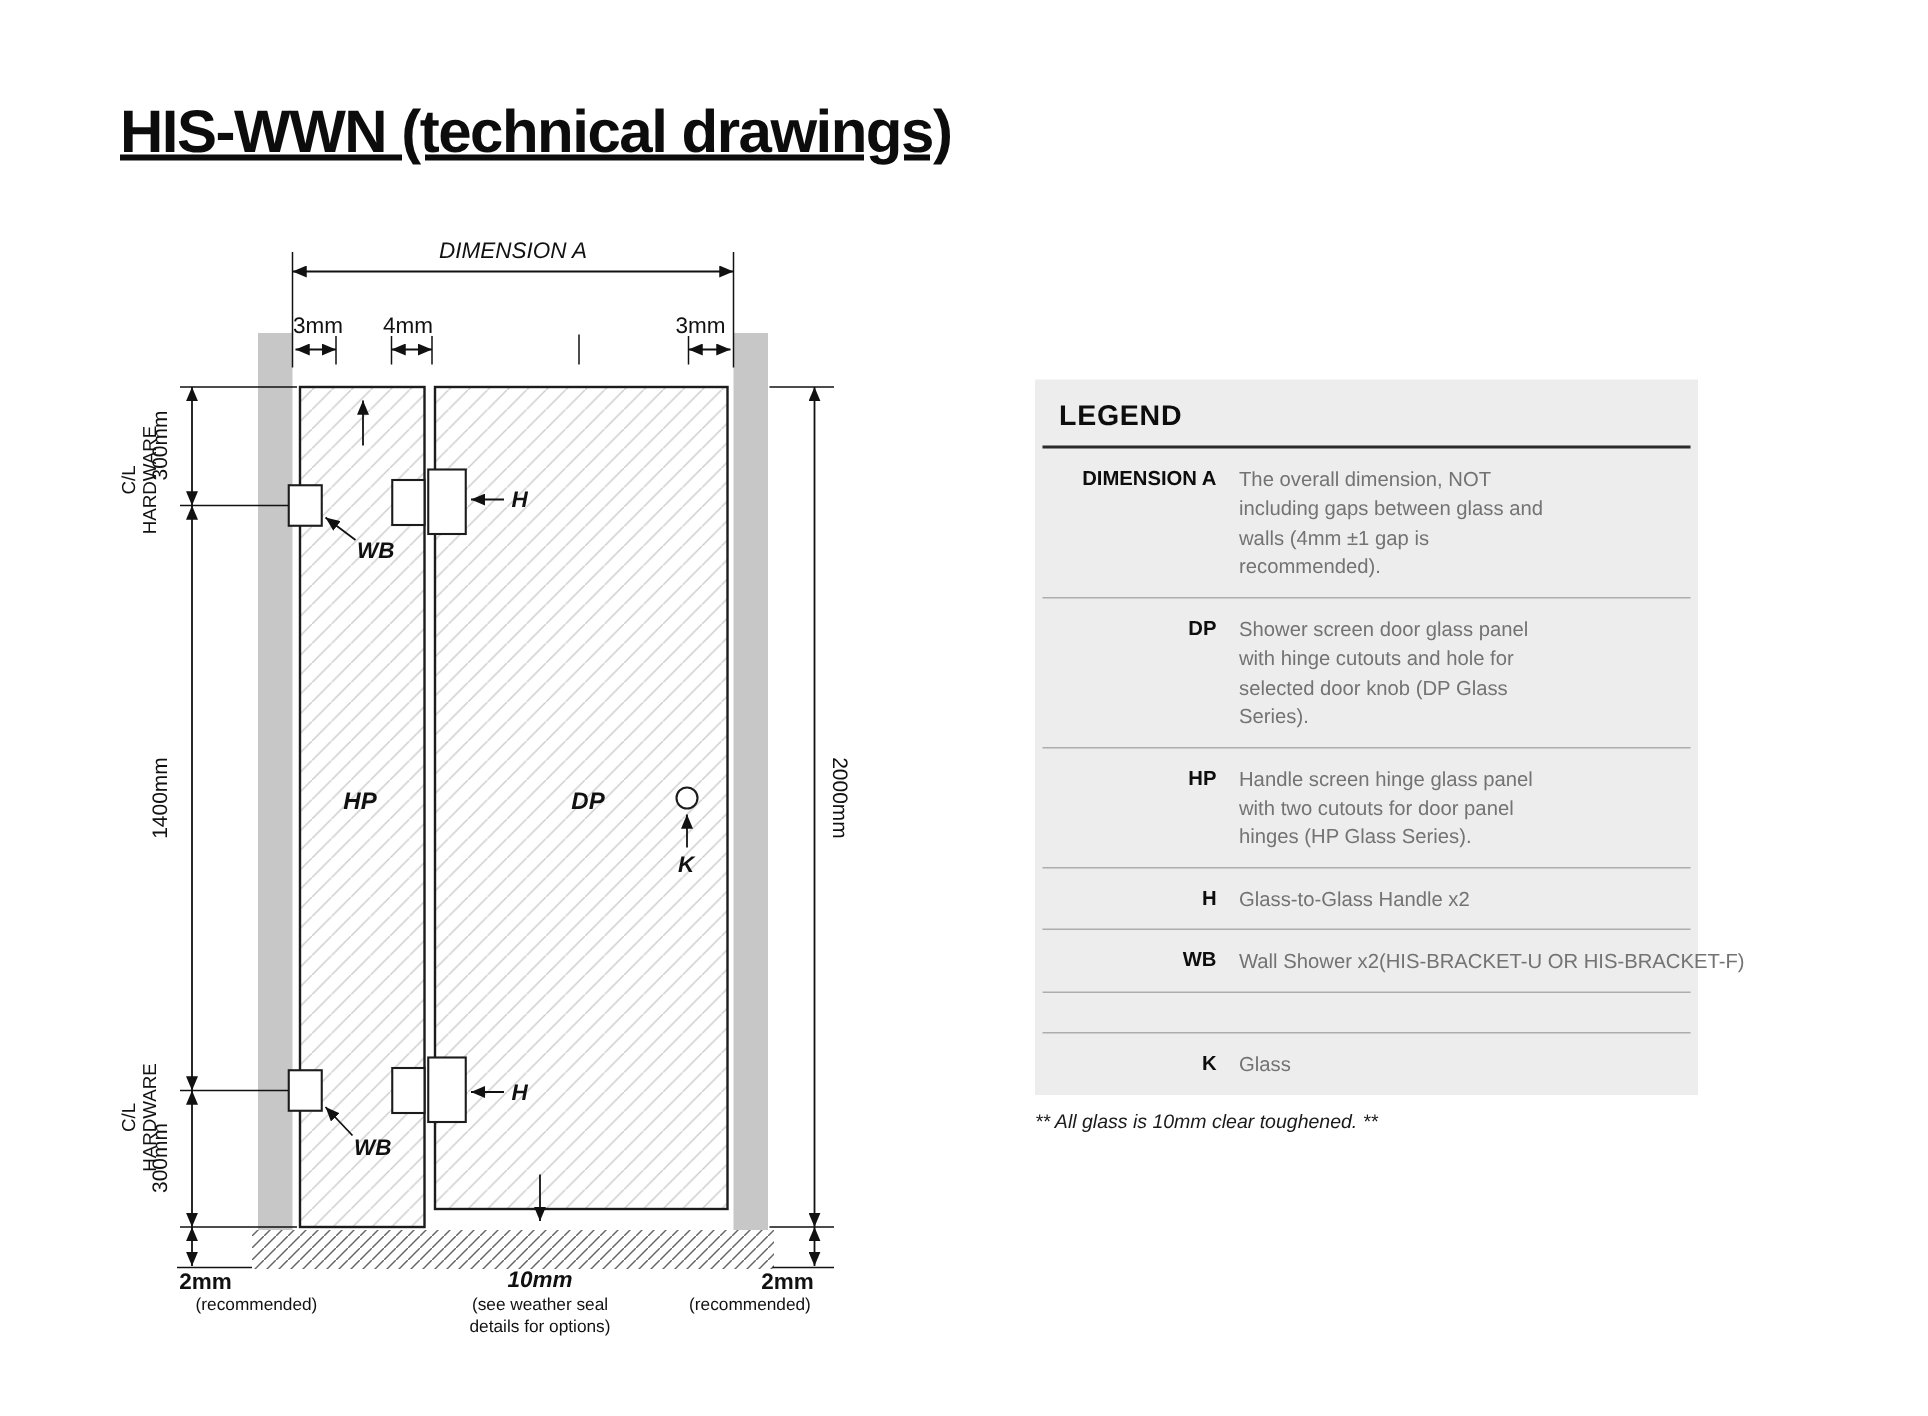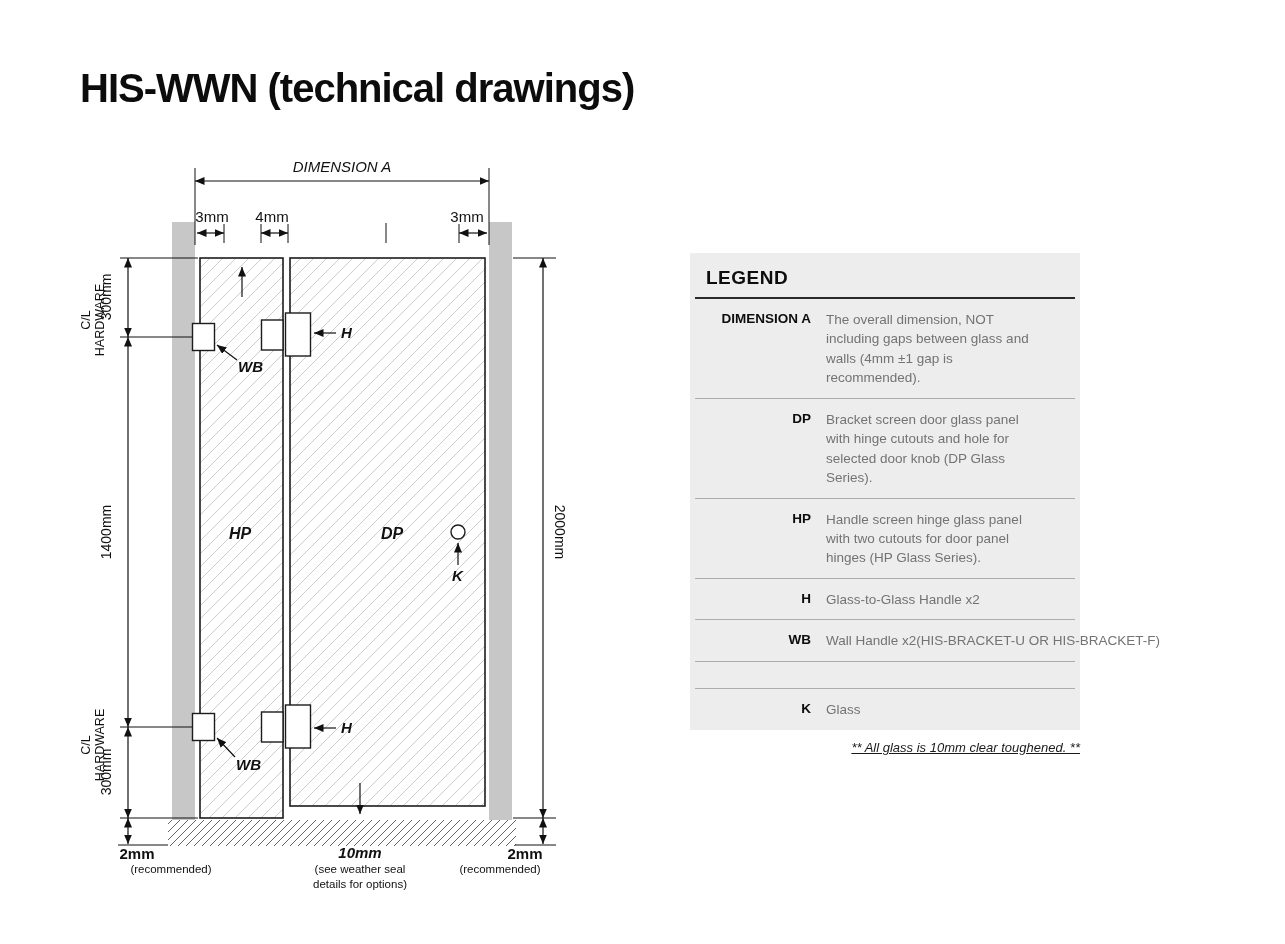--- a/index.html
+++ b/index.html
@@ -1,54 +1,54 @@
 <!DOCTYPE html>
 <html><head>
 <meta charset="utf-8">
 <style>
   html,body { margin:0; padding:0; background:#fff; }
   .page { position:relative; width:1285px; height:944px; background:#fff; overflow:hidden;
           font-family:"Liberation Sans", sans-serif; color:#111; }
 
   .title { position:absolute; left:80px; top:66px; font-size:40px; font-weight:700;
-           letter-spacing:-1px; color:#0c0c0c; }
+           letter-spacing:-1px; color:#0c0c0c;text-decoration:underline; }
 
   svg.drawing { position:absolute; left:0; top:0; }
 
   
   .t15  { font:15px "Liberation Sans", sans-serif; fill:#111; }
   .t15i { font:italic 15px "Liberation Sans", sans-serif; fill:#111; }
   .t15b { font:700 15px "Liberation Sans", sans-serif; fill:#111; }
   .t15bi{ font:italic 700 15px "Liberation Sans", sans-serif; fill:#111; }
   .t14  { font:14px "Liberation Sans", sans-serif; fill:#111; }
   .t125 { font:12.5px "Liberation Sans", sans-serif; fill:#111; }
   .t115 { font:11.5px "Liberation Sans", sans-serif; fill:#111; }
   .panelLbl { font:italic 700 16px "Liberation Sans", sans-serif; fill:#111; }
 
   .ext   { stroke:#111; stroke-width:1; }
   .dim   { stroke:#111; stroke-width:1.2; fill:none; }
   .glass { fill:url(#glassHatch); stroke:#1c1c1c; stroke-width:1.6; }
   .wall  { fill:#c7c7c7; }
   .hw    { fill:#fff; stroke:#1c1c1c; stroke-width:1.4; }
 
   
-  .legend { position:absolute; left:690px; top:253px; width:390px; height:477px;
+  .legend { position:absolute; left:690px; top:253px; width:442px; height:477px;
             background:#ededed; box-sizing:border-box; padding:12px 0 0; }
   .legend-title { font-size:19px; font-weight:700; letter-spacing:.5px; margin:2px 16px 8px; color:#0d0d0d; }
   .legend-rule  { border-top:2px solid #2a2a2a; margin:0 5px; }
   .lrow { display:flex; align-items:flex-start; margin:0 5px; padding:11px 0 10px;
           border-bottom:1px solid #adadad; }
   .lrow .term { width:116px; min-width:116px; text-align:right; font-weight:700;
                 font-size:13.5px; padding-right:15px; padding-top:1px; color:#0d0d0d; }
   .lrow .desc { width:218px; font-size:13.5px; line-height:1.44; color:#737373; }
   .lrow.nowrap .desc { white-space:nowrap; width:auto; overflow:visible; }
   .lrow.spacer { height:26px; padding:0; }
   .lrow.last { border-bottom:none; }
-  .legend-note { position:absolute; left:690px; top:740px; width:390px; text-align:right;
-                 font-style:italic; font-size:13px; color:#1a1a1a;text-decoration:underline; }
+  .legend-note { position:absolute; left:690px; top:740px; width:390px; text-align:left;
+                 font-style:italic; font-size:13px; color:#1a1a1a; }
 </style>
 </head>
 <body>
 
 <div class="page">
 
   <div class="title">HIS-WWN (technical drawings)</div>
 
   <svg class="drawing" width="680" height="944" viewBox="0 0 680 944">
     <defs>
@@ -178,36 +178,36 @@
     <div class="legend-title">LEGEND</div>
     <div class="legend-rule"></div>
 
     <div class="lrow">
       <div class="term">DIMENSION A</div>
       <div class="desc">The overall dimension, NOT including gaps between glass and walls (4mm ±1 gap is recommended).</div>
     </div>
 
     <div class="lrow">
       <div class="term">DP</div>
-      <div class="desc">Bracket screen door glass panel with hinge cutouts and hole for selected door knob (DP Glass Series).</div>
+      <div class="desc">Shower screen door glass panel with hinge cutouts and hole for selected door knob (DP Glass Series).</div>
     </div>
 
     <div class="lrow">
       <div class="term">HP</div>
       <div class="desc">Handle screen hinge glass panel with two cutouts for door panel hinges (HP Glass Series).</div>
     </div>
 
     <div class="lrow">
       <div class="term">H</div>
       <div class="desc">Glass-to-Glass Handle x2</div>
     </div>
 
     <div class="lrow nowrap">
       <div class="term">WB</div>
-      <div class="desc">Wall Handle x2(HIS-BRACKET-U OR HIS-BRACKET-F)</div>
+      <div class="desc">Wall Shower x2(HIS-BRACKET-U OR HIS-BRACKET-F)</div>
     </div>
 
     <div class="lrow spacer"></div>
 
     <div class="lrow last">
       <div class="term">K</div>
       <div class="desc">Glass</div>
     </div>
   </div>
 

